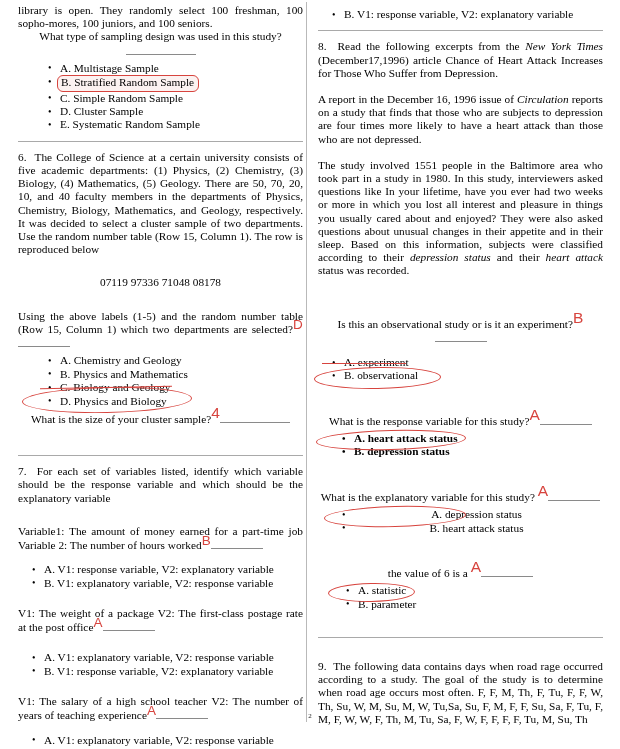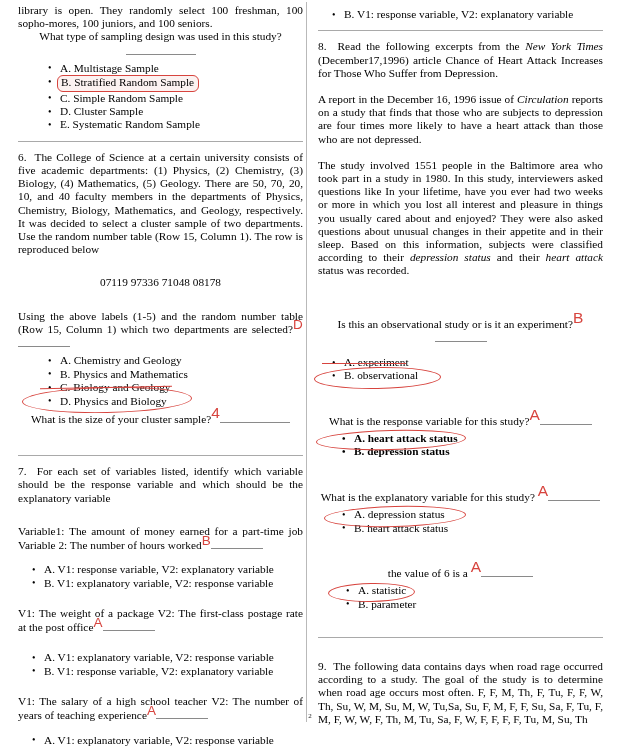--- a/index.html
+++ b/index.html
@@ -262,21 +262,21 @@
         <li><span>B. depression status</span></li>
       </ul>
       <div class="ellipse" style="left:-2px; top:-2px; width:148px; height:18px; transform:rotate(-1.5deg);"></div>
     </div>
 
     <div class="spacer-xl"></div>
 
     <p class="para nojust"><span>What is the explanatory variable for this study?</span> <span class="ann big">A</span><span class="blank"></span></p>
 
     <div style="position:relative;">
-      <ul class="choices" style="padding-left:20px;">
+      <ul class="choices" style="padding-left:20px;text-align:center;">
         <li><span>A. depression status</span></li>
         <li><span>B. heart attack status</span></li>
       </ul>
       <div class="ellipse" style="left:6px; top:-2px; width:140px; height:19px; transform:rotate(-1.5deg);"></div>
     </div>
 
     <div class="spacer-xl"></div>
 
     <p class="para nojust"><span>the value of 6 is a</span> <span class="ann big">A</span><span class="blank"></span></p>
 

